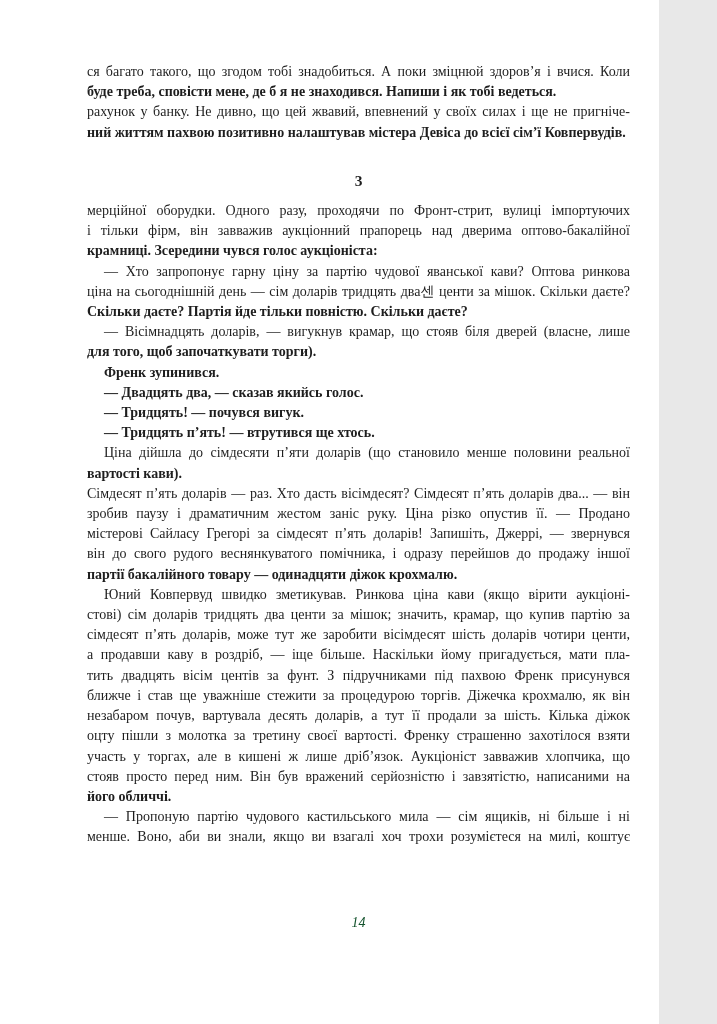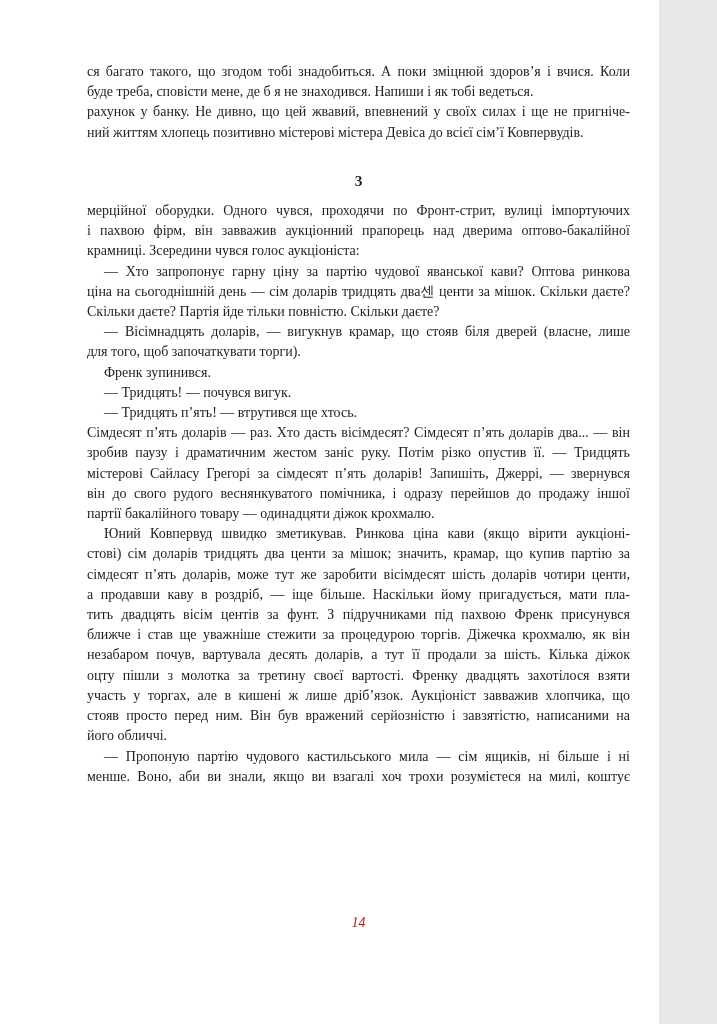--- a/index.html
+++ b/index.html
@@ -20,108 +20,115 @@
   }
   .para { margin: 0; padding: 0; }
   .line {
     display: block;
     font-size: 14px;
     line-height: 20.2px;
     text-align: justify;
     text-align-last: justify;
     white-space: normal;
   }
-  .line.last { text-align-last: left; }
+  .line.last { text-align-last: left; font-weight: bold; }
   .line.ind { text-indent: 17px; }
   .chapter {
     display: block;
     font-size: 15.5px;
     font-weight: bold;
     line-height: 20.2px;
     margin: 28px 0 10px 0;
     text-align: center;
   }
   .pageno {
     position: absolute;
     top: 913px;
     left: 0;
     width: 717px;
     text-align: center;
     font-style: italic;
     font-size: 14px;
     line-height: 20px;
-    color: #b91c1c;
+    color: #14532d;
   }
 </style>
 </head>
 <body>
 
 <div class="page">
   <div class="text-block">
 
     <p class="para">
       <span class="line">ся багато такого, що згодом тобі знадобиться. А поки зміцнюй здоров’я і вчися. Коли</span>
       <span class="line last">буде треба, сповісти мене, де б я не знаходився. Напиши і як тобі ведеться.</span>
     </p>
 
     <p class="para">
       <span class="line">рахунок у банку. Не дивно, що цей жвавий, впевнений у своїх силах і ще не пригніче-</span>
-      <span class="line last">ний життям хлопець позитивно містерові містера Девіса до всієї сім’ї Ковпервудів.</span>
+      <span class="line last">ний життям пахвою позитивно налаштував містера Девіса до всієї сім’ї Ковпервудів.</span>
     </p>
 
     <div class="chapter">3</div>
 
     <p class="para">
-      <span class="line">мерційної оборудки. Одного чувся, проходячи по Фронт-стрит, вулиці імпортуючих</span>
-      <span class="line">і пахвою фірм, він завважив аукціонний прапорець над дверима оптово-бакалійної</span>
+      <span class="line">мерційної оборудки. Одного разу, проходячи по Фронт-стрит, вулиці імпортуючих</span>
+      <span class="line">і тільки фірм, він завважив аукціонний прапорець над дверима оптово-бакалійної</span>
       <span class="line last">крамниці. Зсередини чувся голос аукціоніста:</span>
     </p>
 
     <p class="para">
       <span class="line ind">— Хто запропонує гарну ціну за партію чудової яванської кави? Оптова ринкова</span>
       <span class="line">ціна на сьогоднішній день — сім доларів тридцять два센 центи за мішок. Скільки даєте?</span>
       <span class="line last">Скільки даєте? Партія йде тільки повністю. Скільки даєте?</span>
     </p>
 
     <p class="para">
       <span class="line ind">— Вісімнадцять доларів, — вигукнув крамар, що стояв біля дверей (власне, лише</span>
       <span class="line last">для того, щоб започаткувати торги).</span>
     </p>
 
     <p class="para">
       <span class="line ind last">Френк зупинився.</span>
     </p>
 
+    <p class="para">
+      <span class="line ind last">— Двадцять два, — сказав якийсь голос.</span>
+    </p>
 
     <p class="para">
       <span class="line ind last">— Тридцять! — почувся вигук.</span>
     </p>
 
     <p class="para">
       <span class="line ind last">— Тридцять п’ять! — втрутився ще хтось.</span>
     </p>
 
+    <p class="para">
+      <span class="line ind">Ціна дійшла до сімдесяти п’яти доларів (що становило менше половини реальної</span>
+      <span class="line last">вартості кави).</span>
+    </p>
 
     <p class="para">
       <span class="line">Сімдесят п’ять доларів — раз. Хто дасть вісімдесят? Сімдесят п’ять доларів два... — він</span>
-      <span class="line">зробив паузу і драматичним жестом заніс руку. Потім різко опустив її. — Тридцять</span>
+      <span class="line">зробив паузу і драматичним жестом заніс руку. Ціна різко опустив її. — Продано</span>
       <span class="line">містерові Сайласу Грегорі за сімдесят п’ять доларів! Запишіть, Джеррі, — звернувся</span>
       <span class="line">він до свого рудого веснянкуватого помічника, і одразу перейшов до продажу іншої</span>
       <span class="line last">партії бакалійного товару — одинадцяти діжок крохмалю.</span>
     </p>
 
     <p class="para">
       <span class="line ind">Юний Ковпервуд швидко зметикував. Ринкова ціна кави (якщо вірити аукціоні-</span>
       <span class="line">стові) сім доларів тридцять два центи за мішок; значить, крамар, що купив партію за</span>
       <span class="line">сімдесят п’ять доларів, може тут же заробити вісімдесят шість доларів чотири центи,</span>
       <span class="line">а продавши каву в роздріб, — іще більше. Наскільки йому пригадується, мати пла-</span>
       <span class="line">тить двадцять вісім центів за фунт. З підручниками під пахвою Френк присунувся</span>
       <span class="line">ближче і став ще уважніше стежити за процедурою торгів. Діжечка крохмалю, як він</span>
       <span class="line">незабаром почув, вартувала десять доларів, а тут її продали за шість. Кілька діжок</span>
-      <span class="line">оцту пішли з молотка за третину своєї вартості. Френку двадцять захотілося взяти</span>
+      <span class="line">оцту пішли з молотка за третину своєї вартості. Френку страшенно захотілося взяти</span>
       <span class="line">участь у торгах, але в кишені ж лише дріб’язок. Аукціоніст завважив хлопчика, що</span>
       <span class="line">стояв просто перед ним. Він був вражений серйозністю і завзятістю, написаними на</span>
       <span class="line last">його обличчі.</span>
     </p>
 
     <p class="para">
       <span class="line ind">— Пропоную партію чудового кастильського мила — сім ящиків, ні більше і ні</span>
       <span class="line">менше. Воно, аби ви знали, якщо ви взагалі хоч трохи розумієтеся на милі, коштує</span>
     </p>
 

